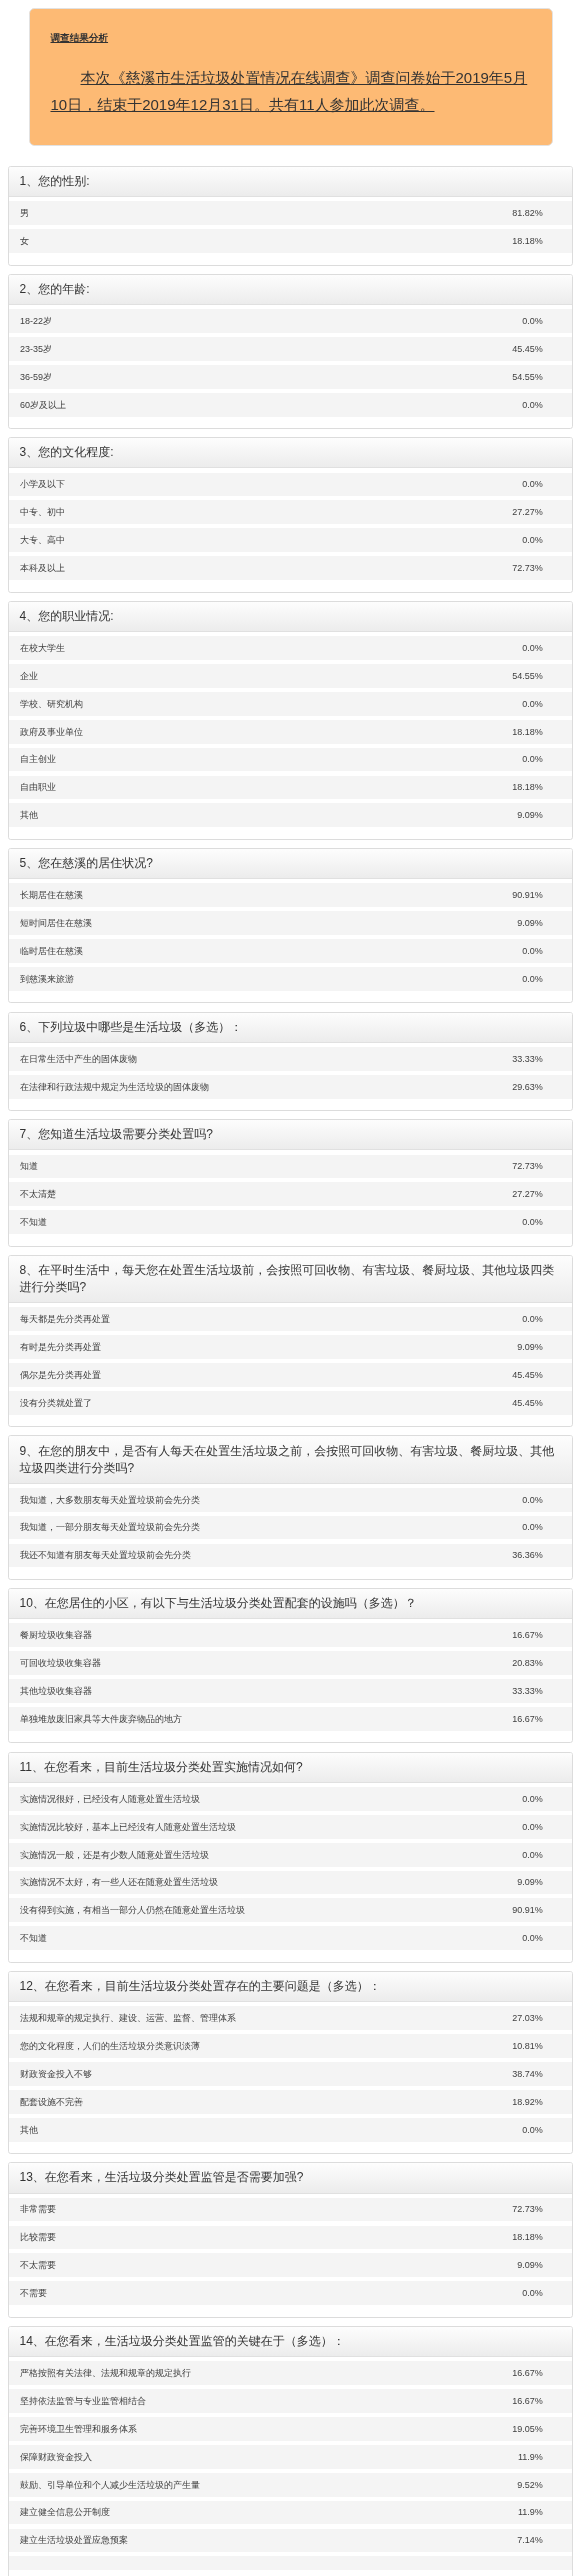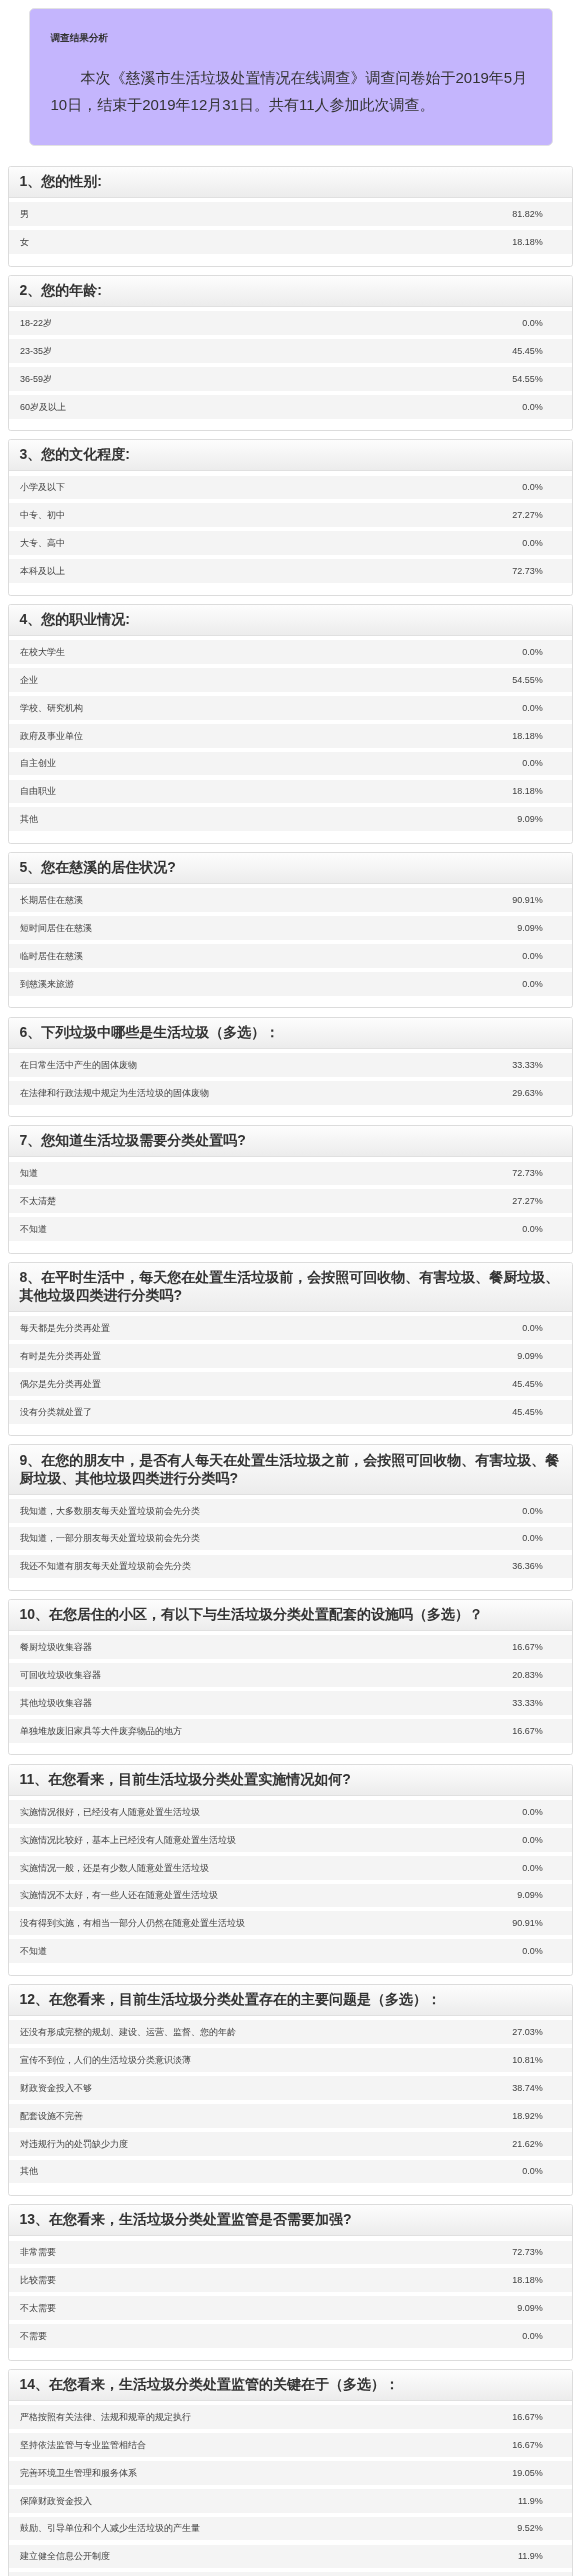--- a/index.html
+++ b/index.html
@@ -5,25 +5,26 @@
   html,body{margin:0;padding:0;background:#ffffff;}
   body{
     width:580px;
     font-family:"Liberation Sans","DejaVu Sans",sans-serif;
     color:#333;
     -webkit-font-smoothing:antialiased;
   }
   
   .intro{
     margin:7.5px 27px 20.5px 29px;
-    background:#c4b5fd;
+    background:#fdba74;
     border:0.7px solid #e2e2e2;
     border-radius:5.5px;
     padding:23px 20.5px 27px 20.5px;
     box-sizing:border-box;
+    text-decoration:underline;
   }
   .intro-title{
     font-size:9.6px;
     font-weight:bold;
     color:#333;
     margin:0 0 19px 0;
   }
   .intro-body{
     font-size:15px;
     line-height:1.8;
@@ -38,22 +39,22 @@
     border:0.7px solid #dcdcdc;
     border-radius:2.7px;
     background:#ffffff;
     margin-bottom:8.2px;
     overflow:hidden;
   }
   .q-header{
     background:linear-gradient(to bottom,#fdfdfd 0%,#ececec 100%);
     border-bottom:0.7px solid #e0e0e0;
     padding:6.1px 11px;
-    font-size:14px;
-    font-weight:bold;
+    font-size:12px;
+    font-weight:normal;
     color:#333;
   }
   .q-options{padding:0 0 11.6px 0;}
   .q-option{
     margin-top:4.1px;
     background:#f4f4f4;
     display:flex;
     align-items:center;
     justify-content:space-between;
     padding:6.8px 11px 6.8px 11.6px;
@@ -342,43 +343,39 @@
     <span class="opt-label">不知道</span>
     <span class="opt-percent">0.0%</span>
   </div>
 </div>
   </section>
 
   <section class="panel">
     <div class="q-header">12、在您看来，目前生活垃圾分类处置存在的主要问题是（多选）：</div>
     <div class="q-options">
   <div class="q-option">
-    <span class="opt-label">还没有形成完整的规划、建设、运营、监督、您的年龄</span>
+    <span class="opt-label">法规和规章的规定执行、建设、运营、监督、管理体系</span>
     <span class="opt-percent">27.03%</span>
   </div>
 
   <div class="q-option">
-    <span class="opt-label">宣传不到位，人们的生活垃圾分类意识淡薄</span>
+    <span class="opt-label">您的文化程度，人们的生活垃圾分类意识淡薄</span>
     <span class="opt-percent">10.81%</span>
   </div>
 
   <div class="q-option">
     <span class="opt-label">财政资金投入不够</span>
     <span class="opt-percent">38.74%</span>
   </div>
 
   <div class="q-option">
     <span class="opt-label">配套设施不完善</span>
     <span class="opt-percent">18.92%</span>
   </div>
 
-  <div class="q-option">
-    <span class="opt-label">对违规行为的处罚缺少力度</span>
-    <span class="opt-percent">21.62%</span>
-  </div>
 
 
   <div class="q-option">
     <span class="opt-label">其他</span>
     <span class="opt-percent">0.0%</span>
   </div>
 </div>
   </section>
 
   <section class="panel">

